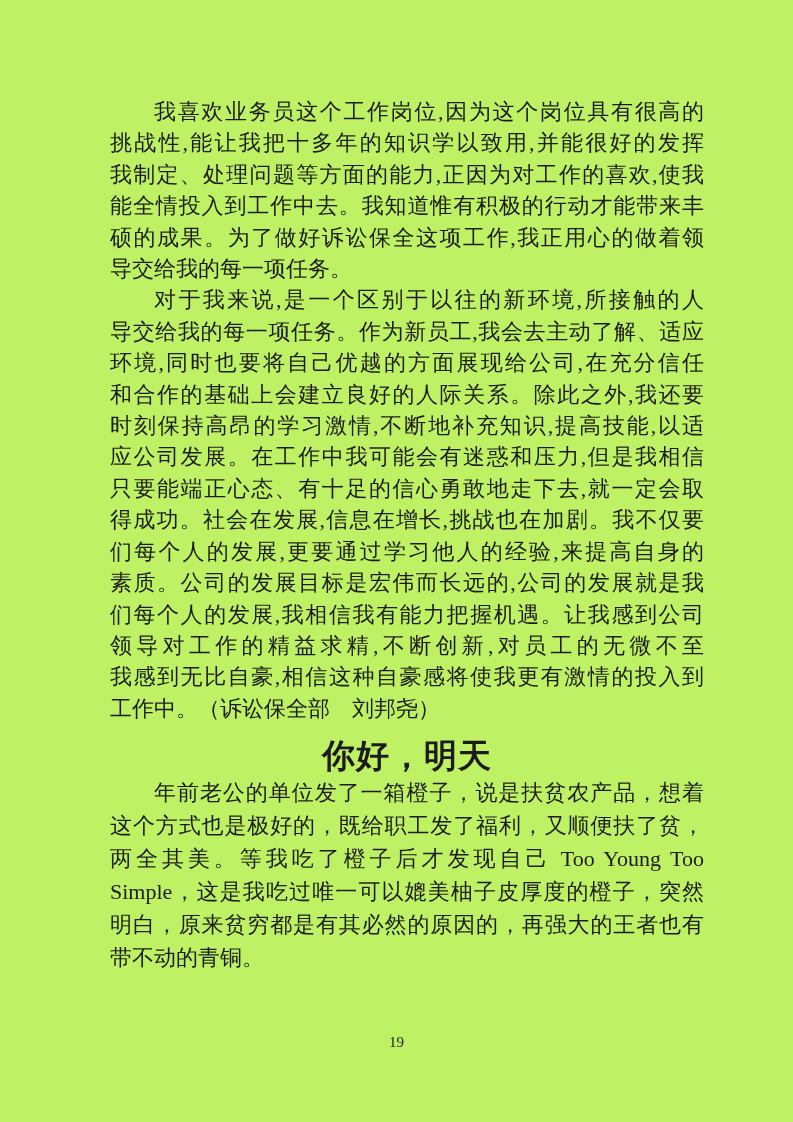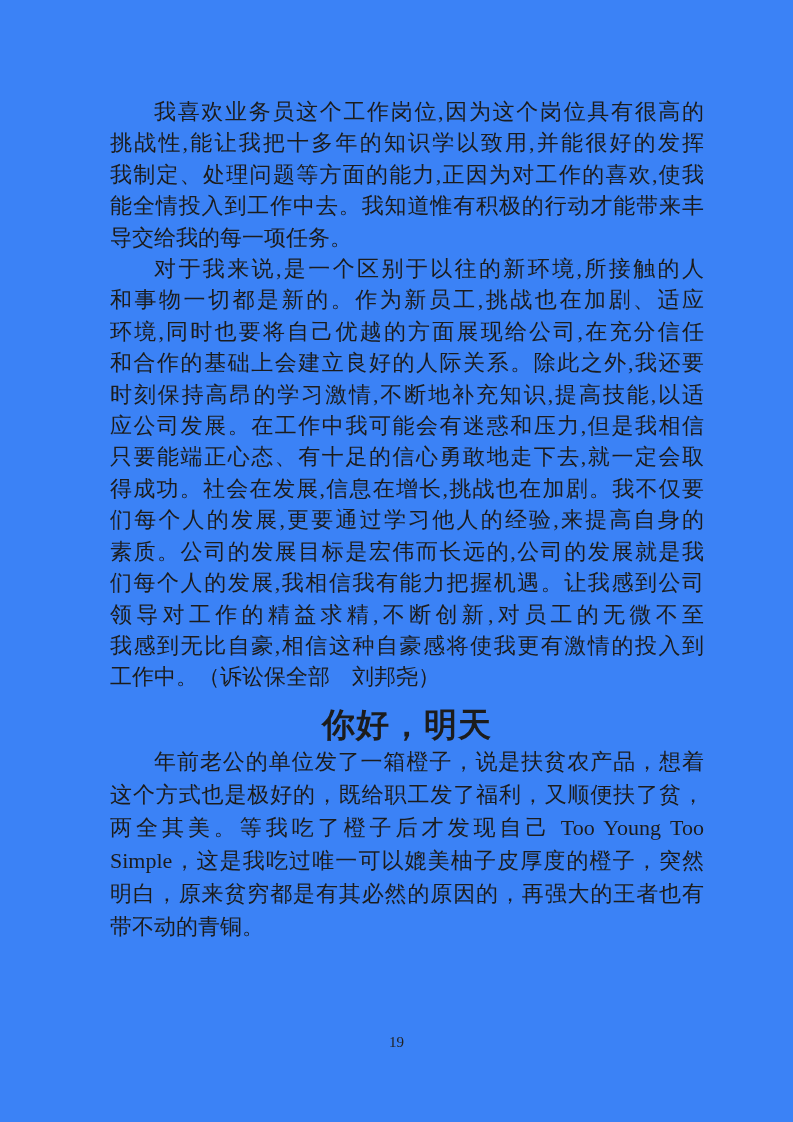--- a/index.html
+++ b/index.html
@@ -1,21 +1,21 @@
 <!DOCTYPE html>
 <html><head>
 <meta charset="utf-8">
 <style>
   html, body { margin: 0; padding: 0; background: #e8e8e8; }
   .page {
     position: relative;
     width: 793px;
     height: 1122px;
     margin: 0 auto;
-    background: #3b82f6;
+    background: #bef264;
     color: #1c1c1c;
     font-family: "Liberation Serif", serif;
     overflow: hidden;
   }
   .content {
     position: absolute;
     left: 110px;
     top: 96px;
     width: 594px;
   }
@@ -64,26 +64,27 @@
 <body>
 
 <div class="page">
   <div class="content">
 
     <div class="para">
       <div class="line start">我喜欢业务员这个工作岗位,因为这个岗位具有很高的</div>
       <div class="line">挑战性,能让我把十多年的知识学以致用,并能很好的发挥</div>
       <div class="line">我制定、处理问题等方面的能力,正因为对工作的喜欢,使我</div>
       <div class="line">能全情投入到工作中去。我知道惟有积极的行动才能带来丰</div>
+      <div class="line">硕的成果。为了做好诉讼保全这项工作,我正用心的做着领</div>
       <div class="line end">导交给我的每一项任务。</div>
     </div>
 
     <div class="para">
       <div class="line start">对于我来说,是一个区别于以往的新环境,所接触的人</div>
-      <div class="line">和事物一切都是新的。作为新员工,挑战也在加剧、适应</div>
+      <div class="line">导交给我的每一项任务。作为新员工,我会去主动了解、适应</div>
       <div class="line">环境,同时也要将自己优越的方面展现给公司,在充分信任</div>
       <div class="line">和合作的基础上会建立良好的人际关系。除此之外,我还要</div>
       <div class="line">时刻保持高昂的学习激情,不断地补充知识,提高技能,以适</div>
       <div class="line">应公司发展。在工作中我可能会有迷惑和压力,但是我相信</div>
       <div class="line">只要能端正心态、有十足的信心勇敢地走下去,就一定会取</div>
       <div class="line">得成功。社会在发展,信息在增长,挑战也在加剧。我不仅要</div>
       <div class="line">们每个人的发展,更要通过学习他人的经验,来提高自身的</div>
       <div class="line">素质。公司的发展目标是宏伟而长远的,公司的发展就是我</div>
       <div class="line">们每个人的发展,我相信我有能力把握机遇。让我感到公司</div>
       <div class="line">领导对工作的精益求精,不断创新,对员工的无微不至</div>

